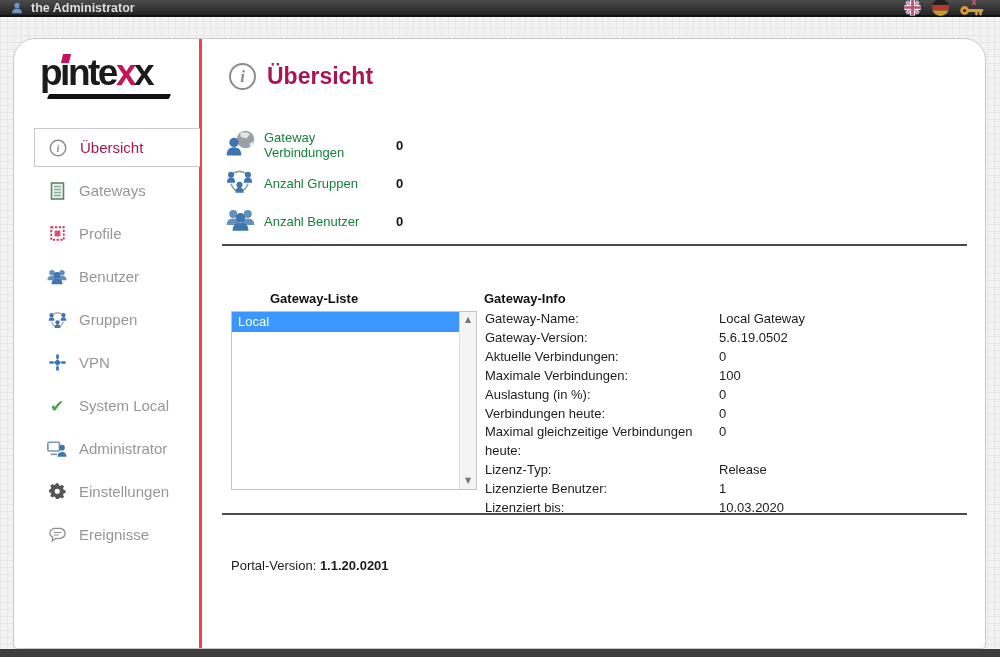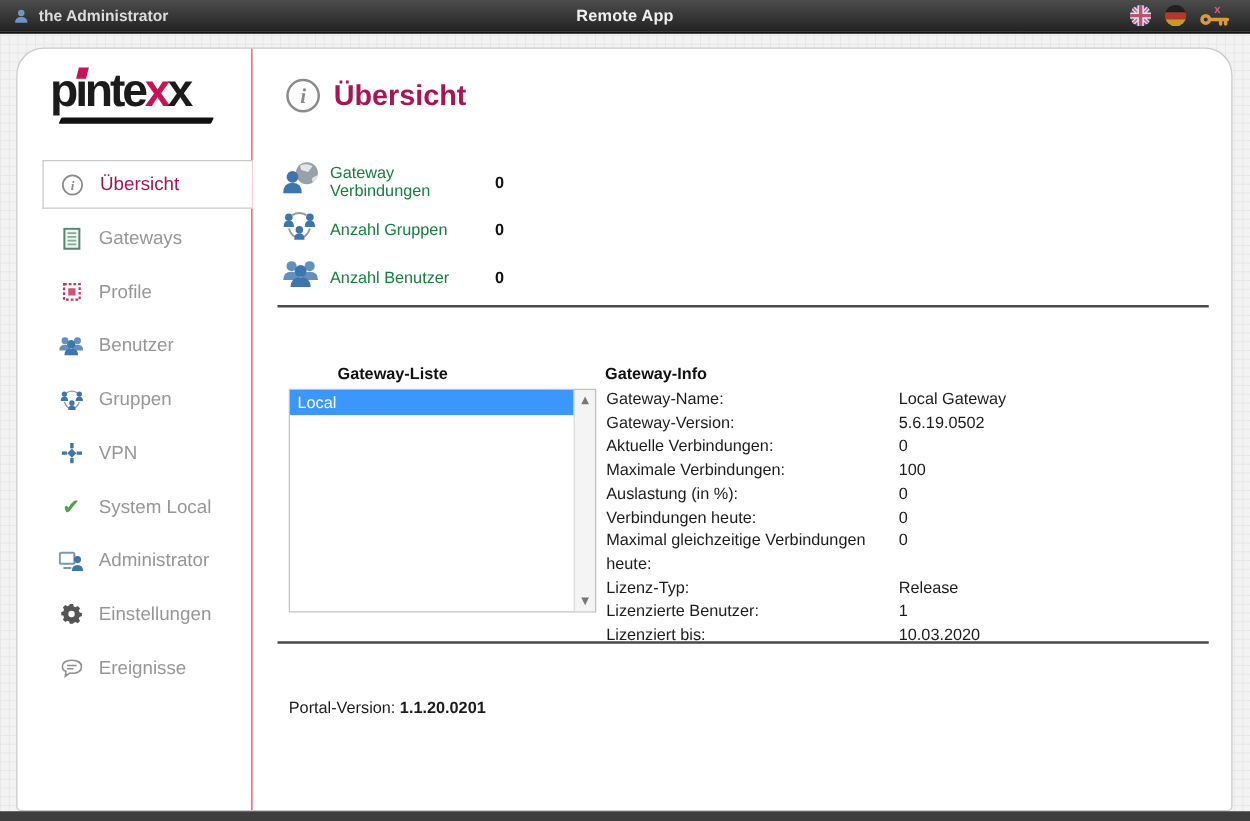--- a/index.html
+++ b/index.html
@@ -9,21 +9,21 @@
     font-family:"Liberation Sans", sans-serif;
     background-color:#f3f3f3;
     background-image:
       linear-gradient(#e7e7e7 1px, transparent 1px),
       linear-gradient(90deg, #e7e7e7 1px, transparent 1px);
     background-size:7px 7px;
   }
 
   
   .topbar {
-    position:absolute; top:0; left:0; right:0; height:27px;
+    position:absolute; top:0; left:0; right:0; height:17px;
     background:linear-gradient(#4c4c4c, #232323);
     border-bottom:2px solid #121212;
     display:flex; align-items:center;
     color:#dcdcdc; font-weight:bold; font-size:12.5px;
   }
   .topbar-left { display:flex; align-items:center; gap:7px; padding-left:10px; z-index:2; }
   .topbar-title {
     position:absolute; left:0; right:0; text-align:center;
     font-size:13px; color:#f0f0f0; letter-spacing:.2px;
   }
@@ -34,21 +34,21 @@
   .bottom-strip { position:absolute; left:0; right:0; bottom:0; height:8px; background:#3e3e3e; }
 
   
   .container {
     position:absolute; left:13px; right:14px; top:38px; bottom:8px;
     background:#fff; border:1px solid #c9c9c9;
     border-radius:22px 22px 4px 4px;
   }
 
   
-  .sidebar { position:absolute; left:0; top:0; bottom:0; width:188px; border-right:1px solid #ef4444; }
+  .sidebar { position:absolute; left:0; top:0; bottom:0; width:188px; border-right:3px solid #ef4444; }
   .logo-wrap { padding:14px 0 0 26px; }
   .logo { position:relative; font-size:37px; font-weight:bold; letter-spacing:-2.5px; color:#1b1b1b; line-height:1.1; }
   .logo .dotless { position:relative; display:inline-block; }
   .logo .dotless::before {
     content:""; position:absolute; top:1px; left:2px; width:8px; height:9px;
     background:#c51457; transform:skewX(-14deg);
   }
   .logo .mag { color:#c51457; }
   .logo-underline { width:122px; height:5px; background:#111; margin:0px 0 0 8px; border-radius:1px; transform:skewX(-25deg); }
 
@@ -122,21 +122,20 @@
 <body>
 
 <div class="topbar">
   <div class="topbar-left">
     <svg width="14" height="14" viewBox="0 0 24 24" fill="#6a96c8">
         <circle cx="12" cy="7.5" r="4.5"></circle>
         <path d="M3.5 21q0-8 8.5-8t8.5 8z"></path>
       </svg>
     <span>the Administrator</span>
   </div>
-  <div class="topbar-title">Remote App</div>
   <div class="topbar-right">
     <span class="flag-btn">
       <svg width="17" height="17" viewBox="0 0 20 20">
           <defs>
             <clipPath id="cuk">
               <circle cx="10" cy="10" r="10"></circle>
             </clipPath>
           </defs>
           <g clip-path="url(#cuk)">
             <rect width="20" height="20" fill="#4a4f86"></rect>

